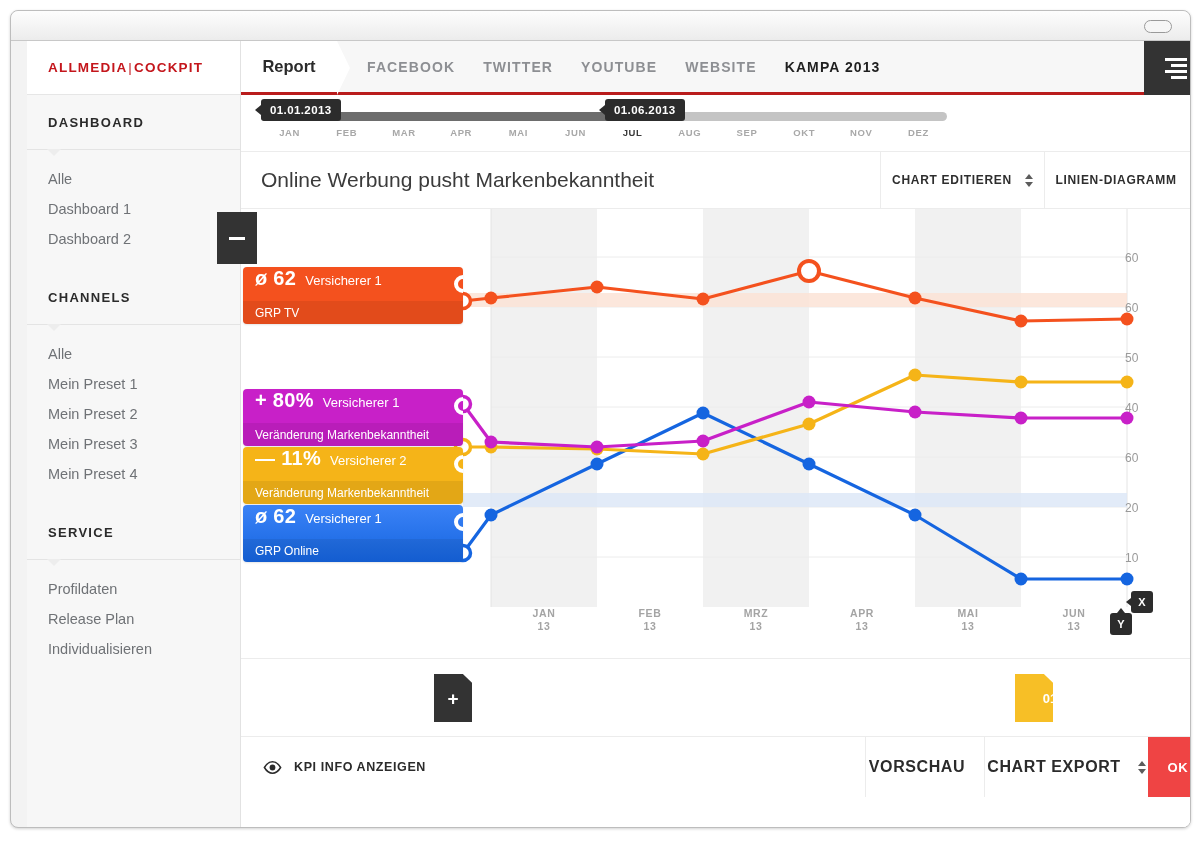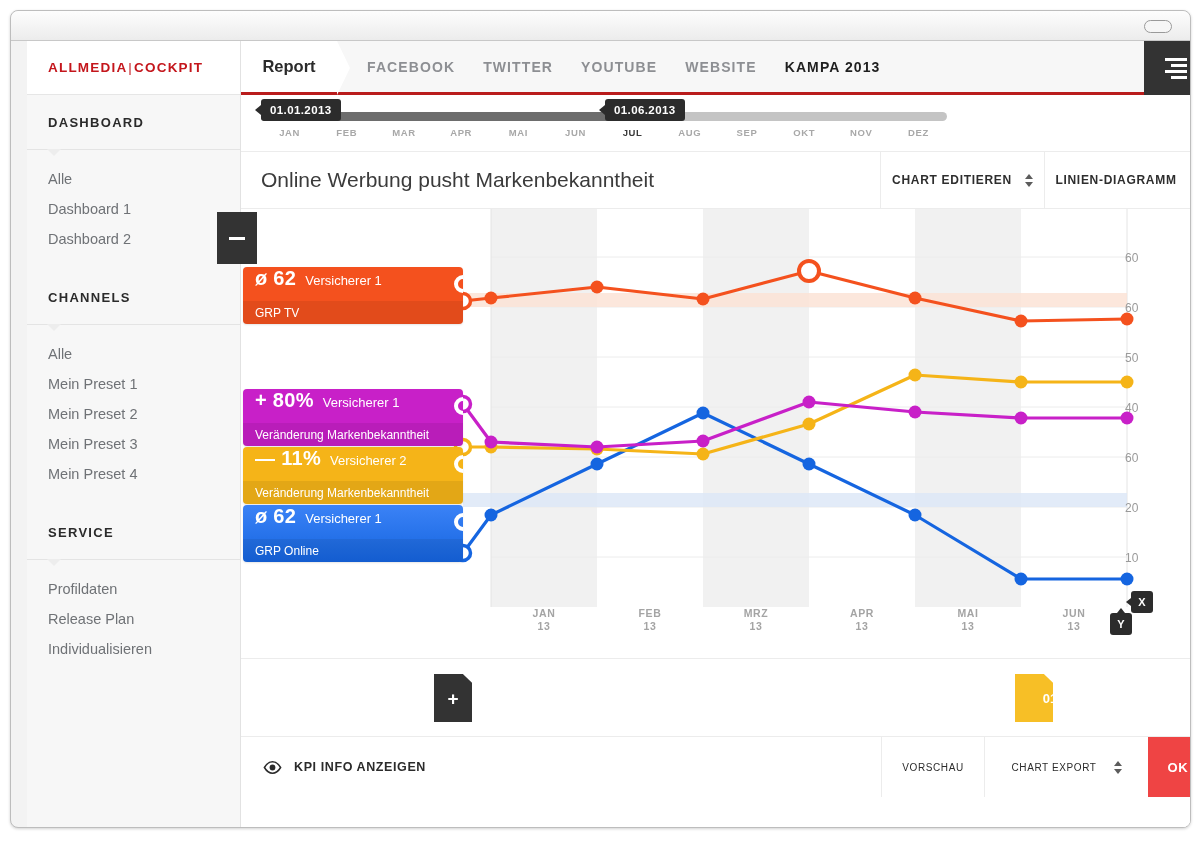--- a/index.html
+++ b/index.html
@@ -417,25 +417,26 @@
     padding-left: 22px;
     font-size: 12.5px;
     font-weight: 700;
     letter-spacing: .6px;
     color: #2b2b2b;
     cursor: pointer;
   }
   #footer .fcell {
     border-left: 1px solid #ececec;
     display: flex; align-items: center; justify-content: center;
-    font-size: 10px;
-    font-weight: 400;
+    font-size: 16px;
+    font-weight: 700;
     letter-spacing: .6px;
     color: #2b2b2b;
     cursor: pointer;
+    margin-left: 16px;
   }
   #cell-vorschau { width: 103px; }
   #cell-export   { width: 164px; gap: 17px; }
   #ok-btn {
     width: 60px;
     background: #ef4444;
     color: #fff;
     display: flex; align-items: center; justify-content: center;
     font-size: 13px;
     font-weight: 700;

